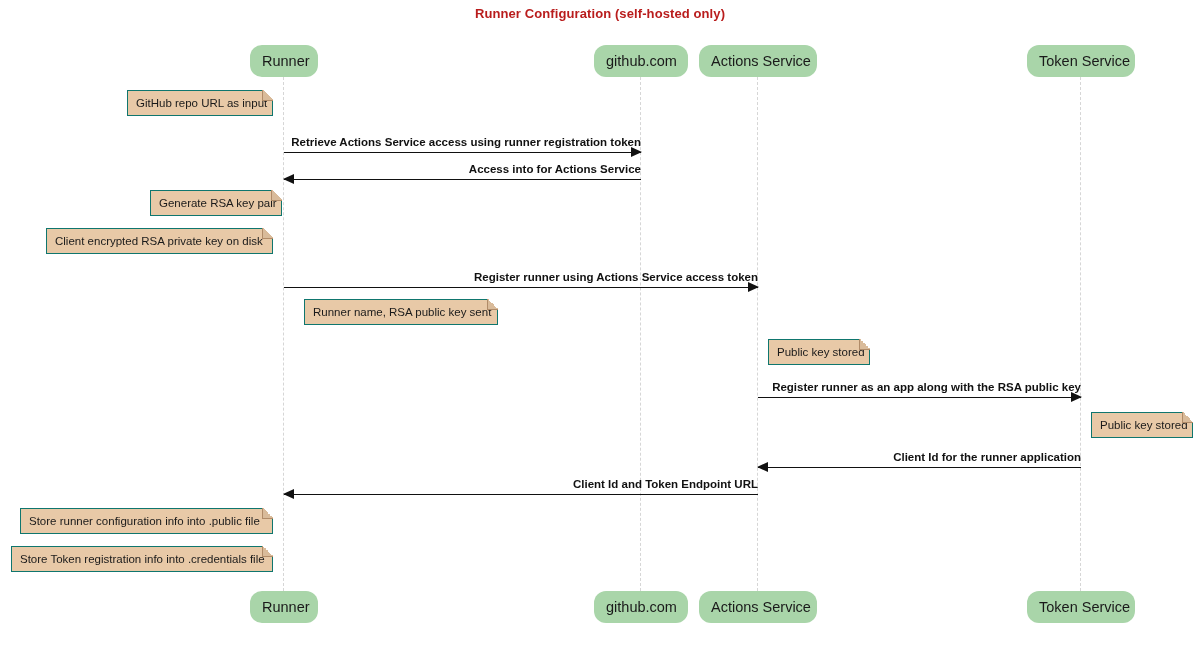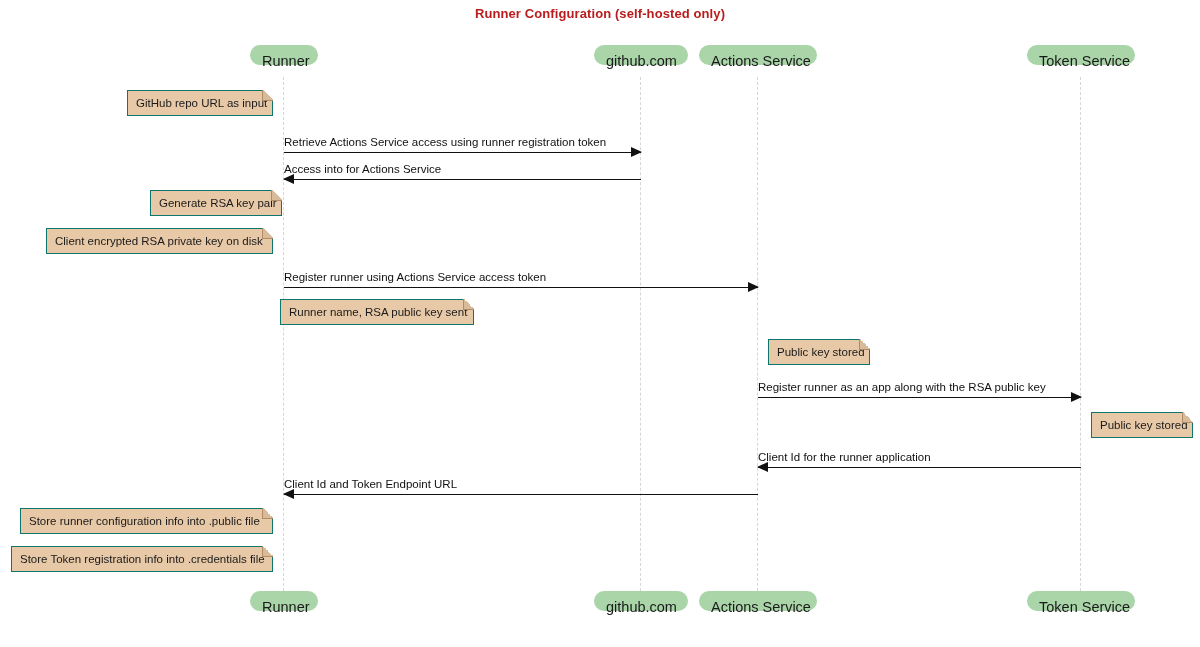--- a/index.html
+++ b/index.html
@@ -35,21 +35,21 @@
     position: absolute;
     width: 0;
     border-left: 1.5px dashed #d6d6d6;
   }
 
   
   .participant {
     position: absolute;
     background: #a9d5a9;
     border-radius: 12px;
-    height: 20px;
+    height: 32px;
     line-height: 32px;
     text-align: center;
     font-size: 14.5px;
     color: #1a1a1a;
     white-space: nowrap;
     box-sizing: border-box;
     padding: 0 12px;
   }
 
   
@@ -107,24 +107,25 @@
     left: -1px;
     border-top: 5.5px solid transparent;
     border-bottom: 5.5px solid transparent;
     border-right: 11px solid #111111;
   }
   .msg-label {
     position: absolute;
     bottom: 4px;
     left: 0;
     width: 100%;
-    text-align: left;
+    text-align: right;
     font-size: 11.5px;
     color: #111111;
     white-space: nowrap;
+    font-weight: bold;
   }
 </style>
 </head>
 <body>
 
 <div id="canvas">
 
   <div class="diagram-title">Runner Configuration (self-hosted only)</div>
 
   <div id="lifelines">
@@ -168,21 +169,21 @@
       <div class="message" style="left: 284px; top: 494px; width: 474px;">
         <div class="msg-line"></div>
         <div class="arrowhead arrow-left"></div>
         <div class="msg-label">Client Id and Token Endpoint URL</div>
       </div>
     </div>
   <div id="notes">
       <div class="note" style="left: 127px; top: 90px; width: 146px;"><span>GitHub repo URL as input</span></div>
       <div class="note" style="left: 141px; top: 190px; width: 132px; margin-left: 9px;"><span>Generate RSA key pair</span></div>
       <div class="note" style="left: 46px; top: 228px; width: 227px;"><span>Client encrypted RSA private key on disk</span></div>
-      <div class="note" style="left: 280px; top: 299px; width: 194px;"><span>Runner name, RSA public key sent</span></div>
+      <div class="note" style="left: 304px; top: 299px; width: 194px;"><span>Runner name, RSA public key sent</span></div>
       <div class="note" style="left: 768px; top: 339px; width: 102px;"><span>Public key stored</span></div>
       <div class="note" style="left: 1091px; top: 412px; width: 102px;"><span>Public key stored</span></div>
       <div class="note" style="left: 20px; top: 508px; width: 253px;"><span>Store runner configuration info into .public file</span></div>
       <div class="note" style="left: 11px; top: 546px; width: 262px;"><span>Store Token registration info into .credentials file</span></div>
     </div>
   <div id="footer-boxes">
       <div class="participant" style="left: 250px; top: 591px; width: 68px;">Runner</div>
       <div class="participant" style="left: 594px; top: 591px; width: 94px;">github.com</div>
       <div class="participant" style="left: 699px; top: 591px; width: 118px;">Actions Service</div>
       <div class="participant" style="left: 1027px; top: 591px; width: 108px;">Token Service</div>

